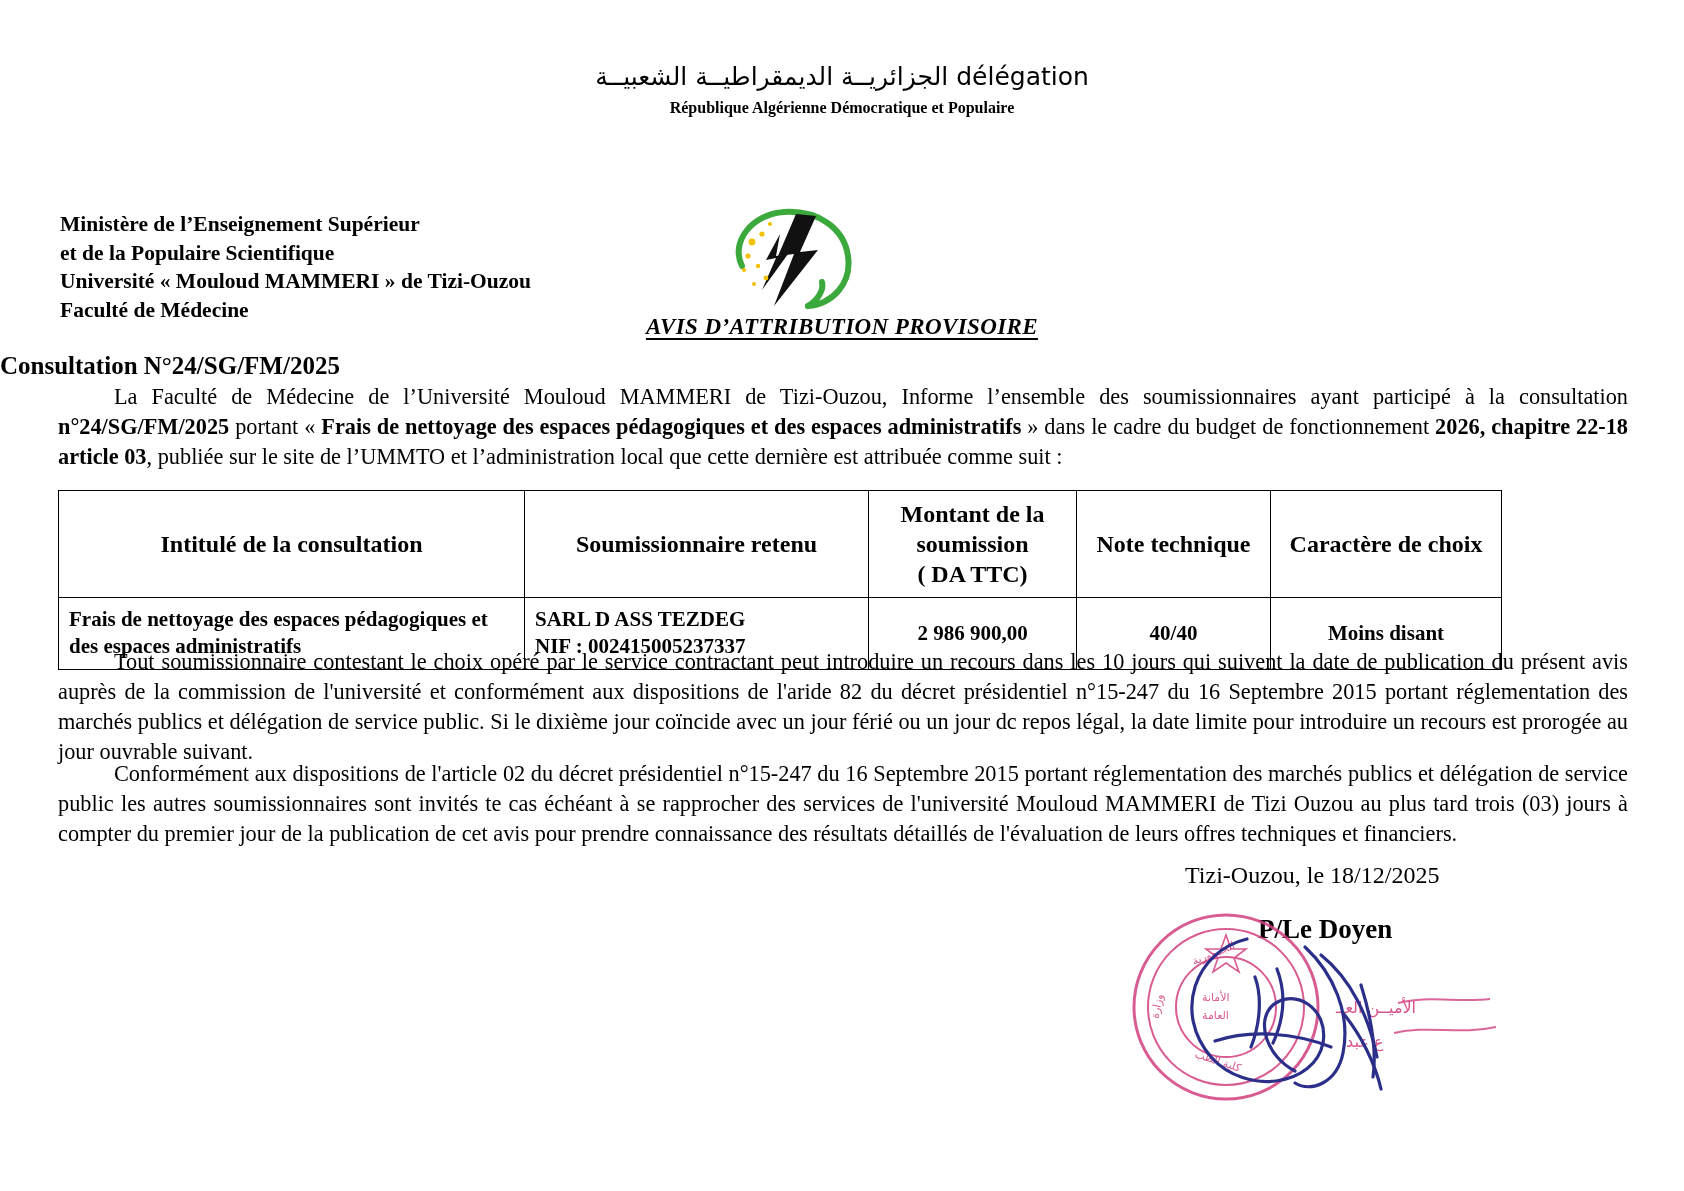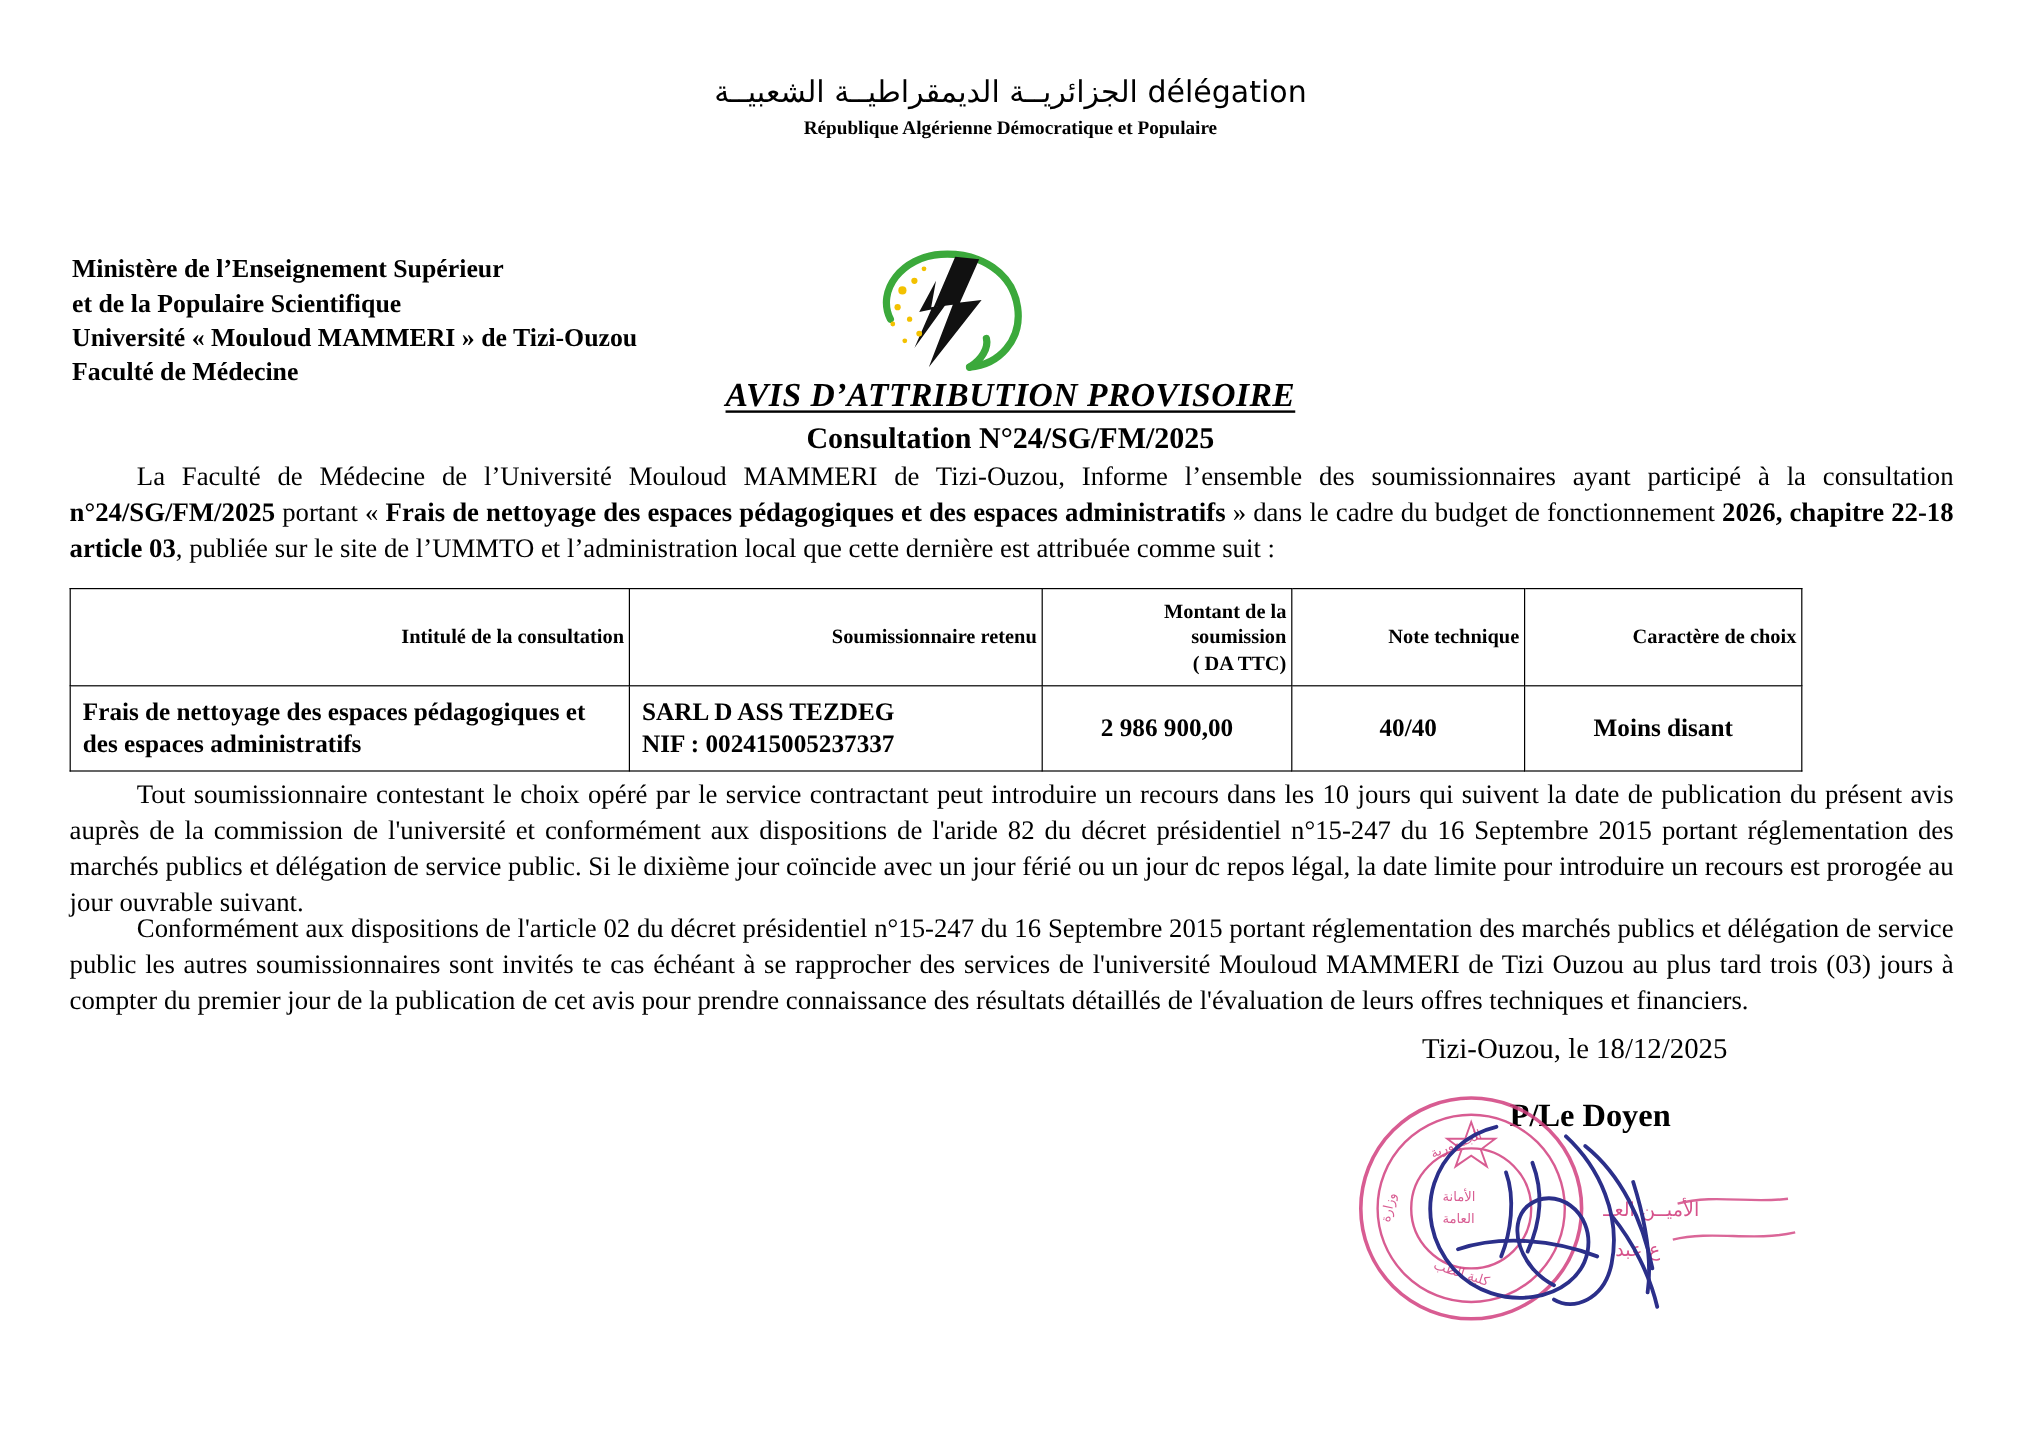--- a/index.html
+++ b/index.html
@@ -60,31 +60,30 @@
 
   
   .title-main {
     position: absolute;
     left: 0;
     right: 0;
     top: 252px;
     text-align: center;
     font-weight: bold;
     font-style: italic;
-    font-size: 28px;
+    font-size: 23px;
     letter-spacing: 0.4px;
     text-decoration: underline;
     text-underline-offset: 4px;
   }
   .title-sub {
     position: absolute;
     left: 0;
     right: 0;
     top: 290px;
-    text-align: center;
     font-weight: bold;
     font-size: 25px;
   }
 
   
   .para {
     position: absolute;
     left: 58px;
     width: 1570px;
     font-size: 22.3px;
@@ -108,22 +107,22 @@
   table {
     border-collapse: collapse;
     width: 100%;
     table-layout: fixed;
   }
   table, th, td {
     border: 1.6px solid #000;
   }
   th {
     font-weight: bold;
-    font-size: 17px;
-    text-align: right;
+    font-size: 24px;
+    text-align: center;
     padding: 8px 4px;
     line-height: 1.25;
   }
   td {
     font-size: 21px;
     font-weight: bold;
     padding: 8px 10px;
     vertical-align: top;
     line-height: 1.3;
   }

